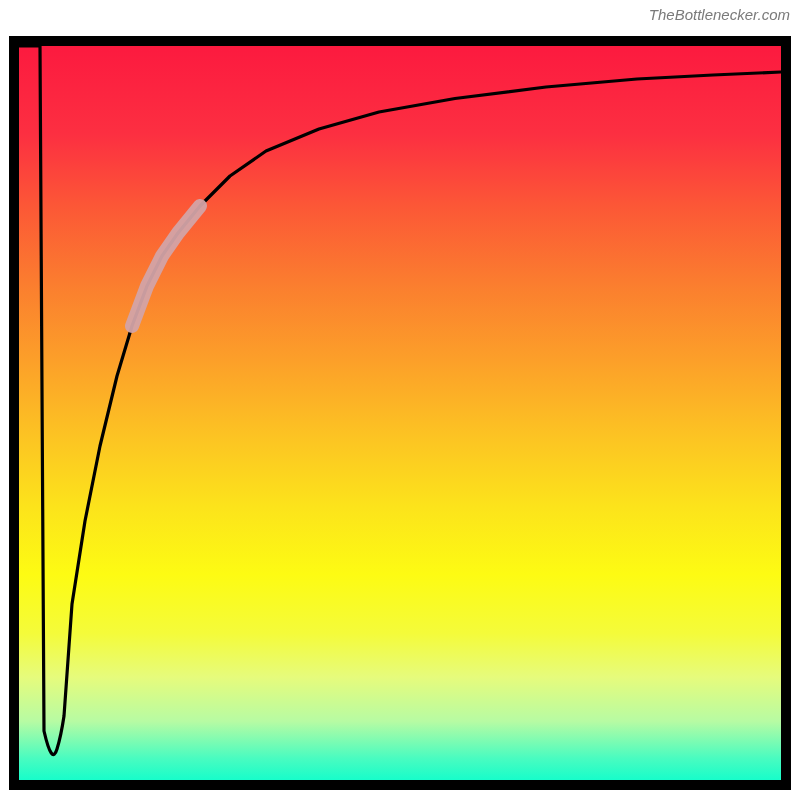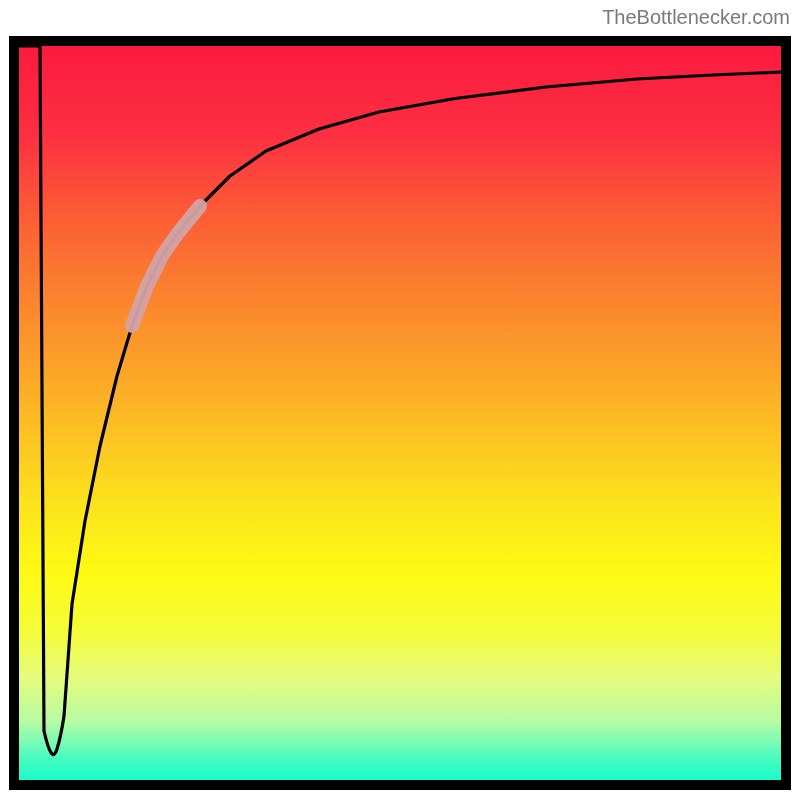--- a/index.html
+++ b/index.html
@@ -7,23 +7,24 @@
     width: 800px;
     height: 800px;
     background: #ffffff;
     position: relative;
     font-family: Arial, Helvetica, sans-serif;
   }
   .attribution {
     position: absolute;
     top: 6px;
     right: 10px;
-    font-size: 20px;
+    font-size: 15px;
     color: #7a7a7a;
     font-weight: 400;
+    font-style: italic;
   }
   .frame {
     position: absolute;
     left: 9px;
     top: 36px;
     width: 782px;
     height: 754px;
     box-sizing: border-box;
   }
   .plot-bg {

